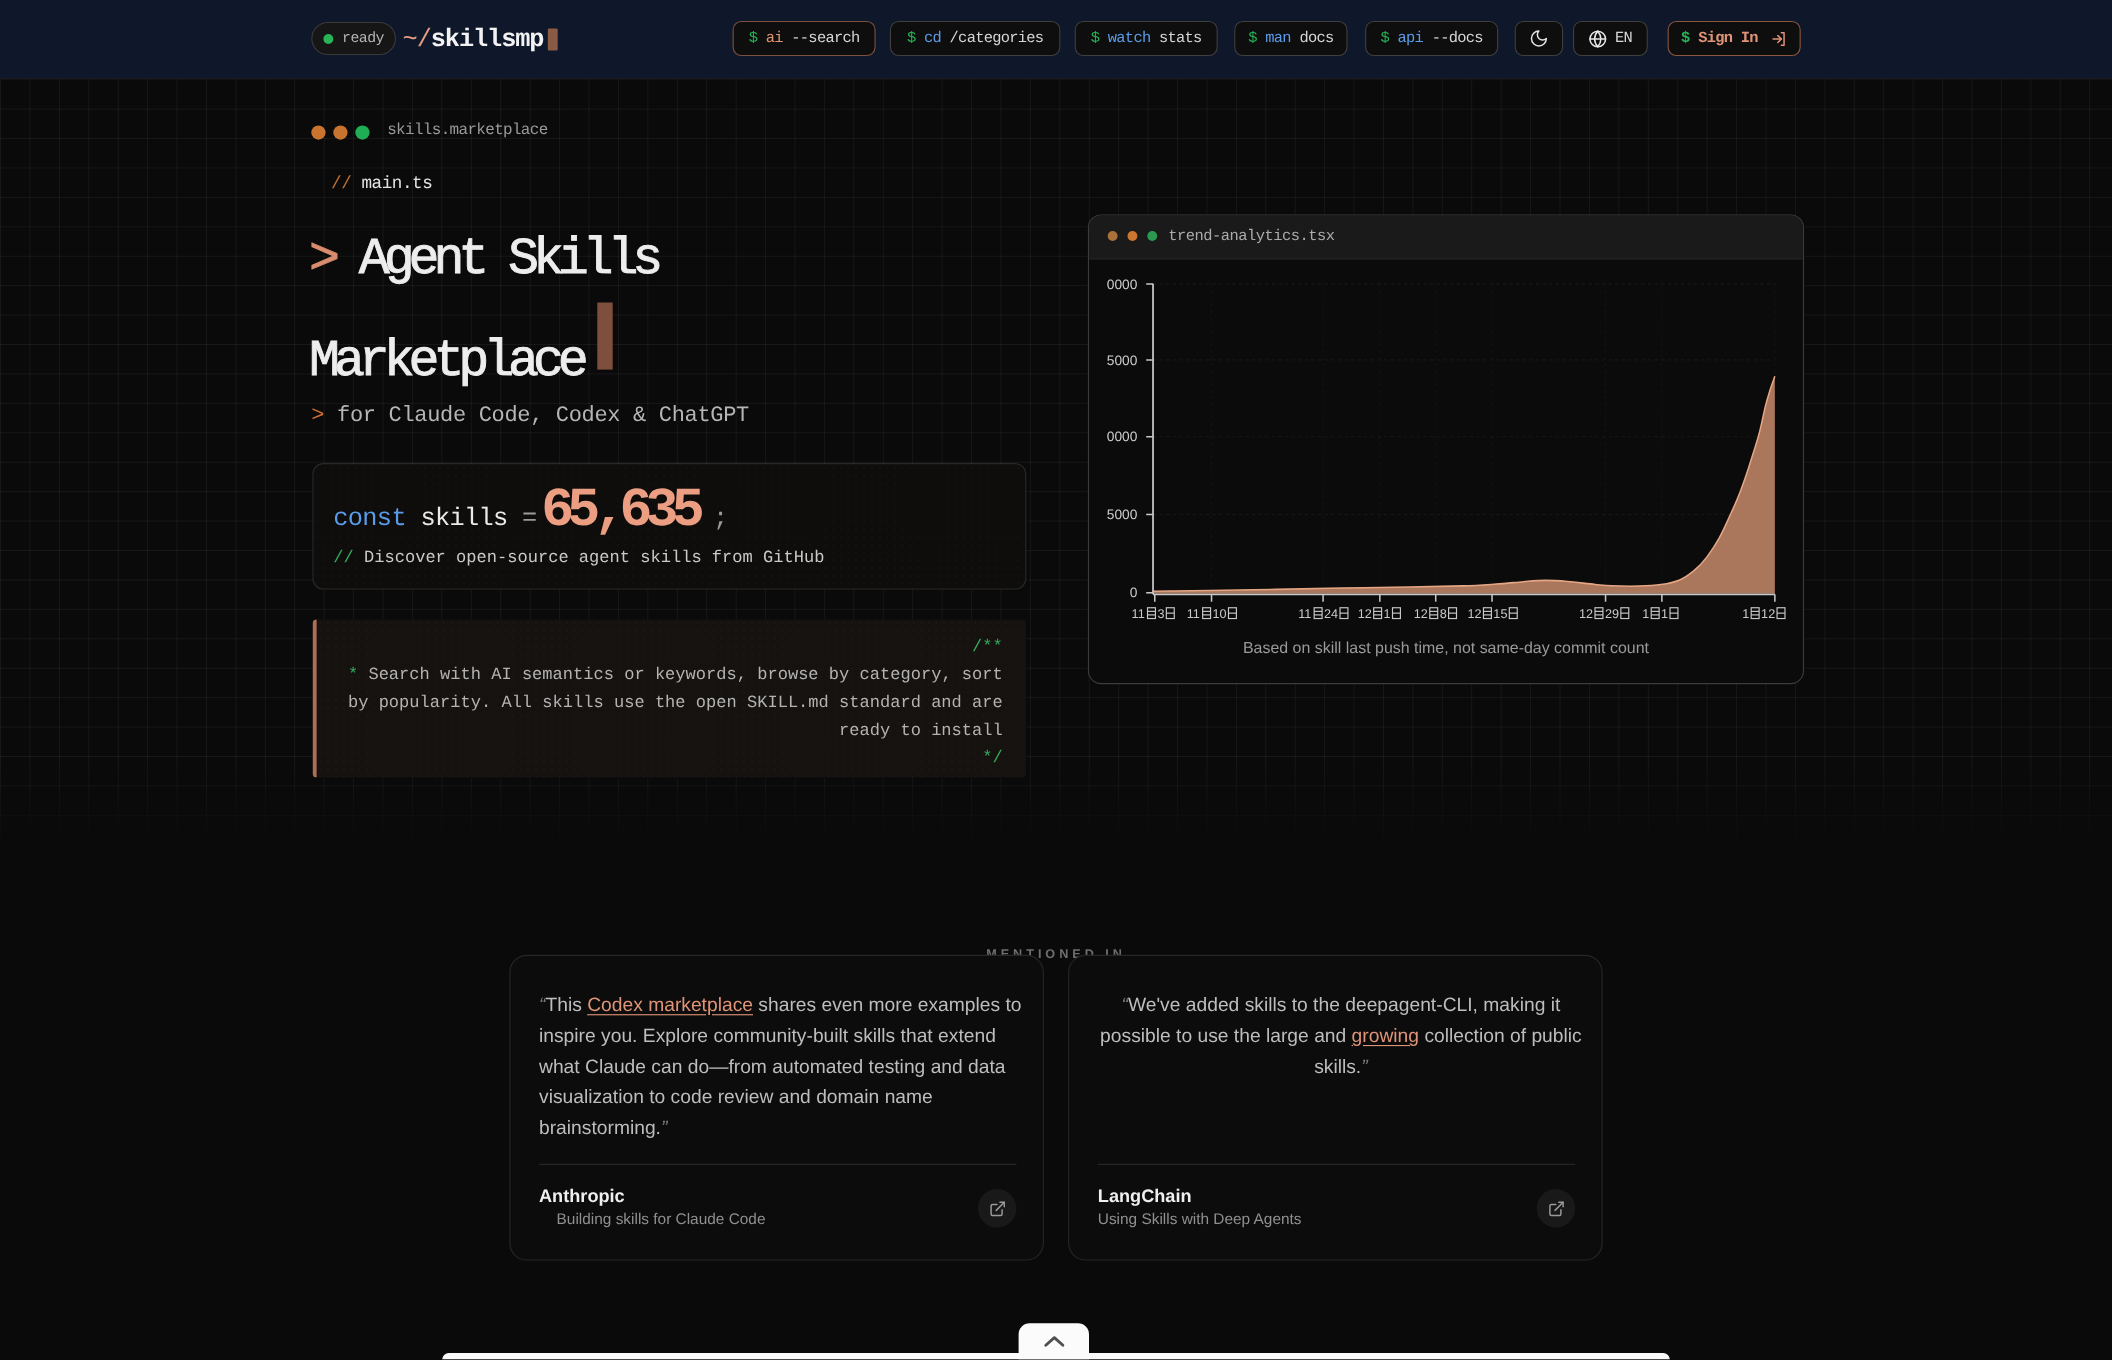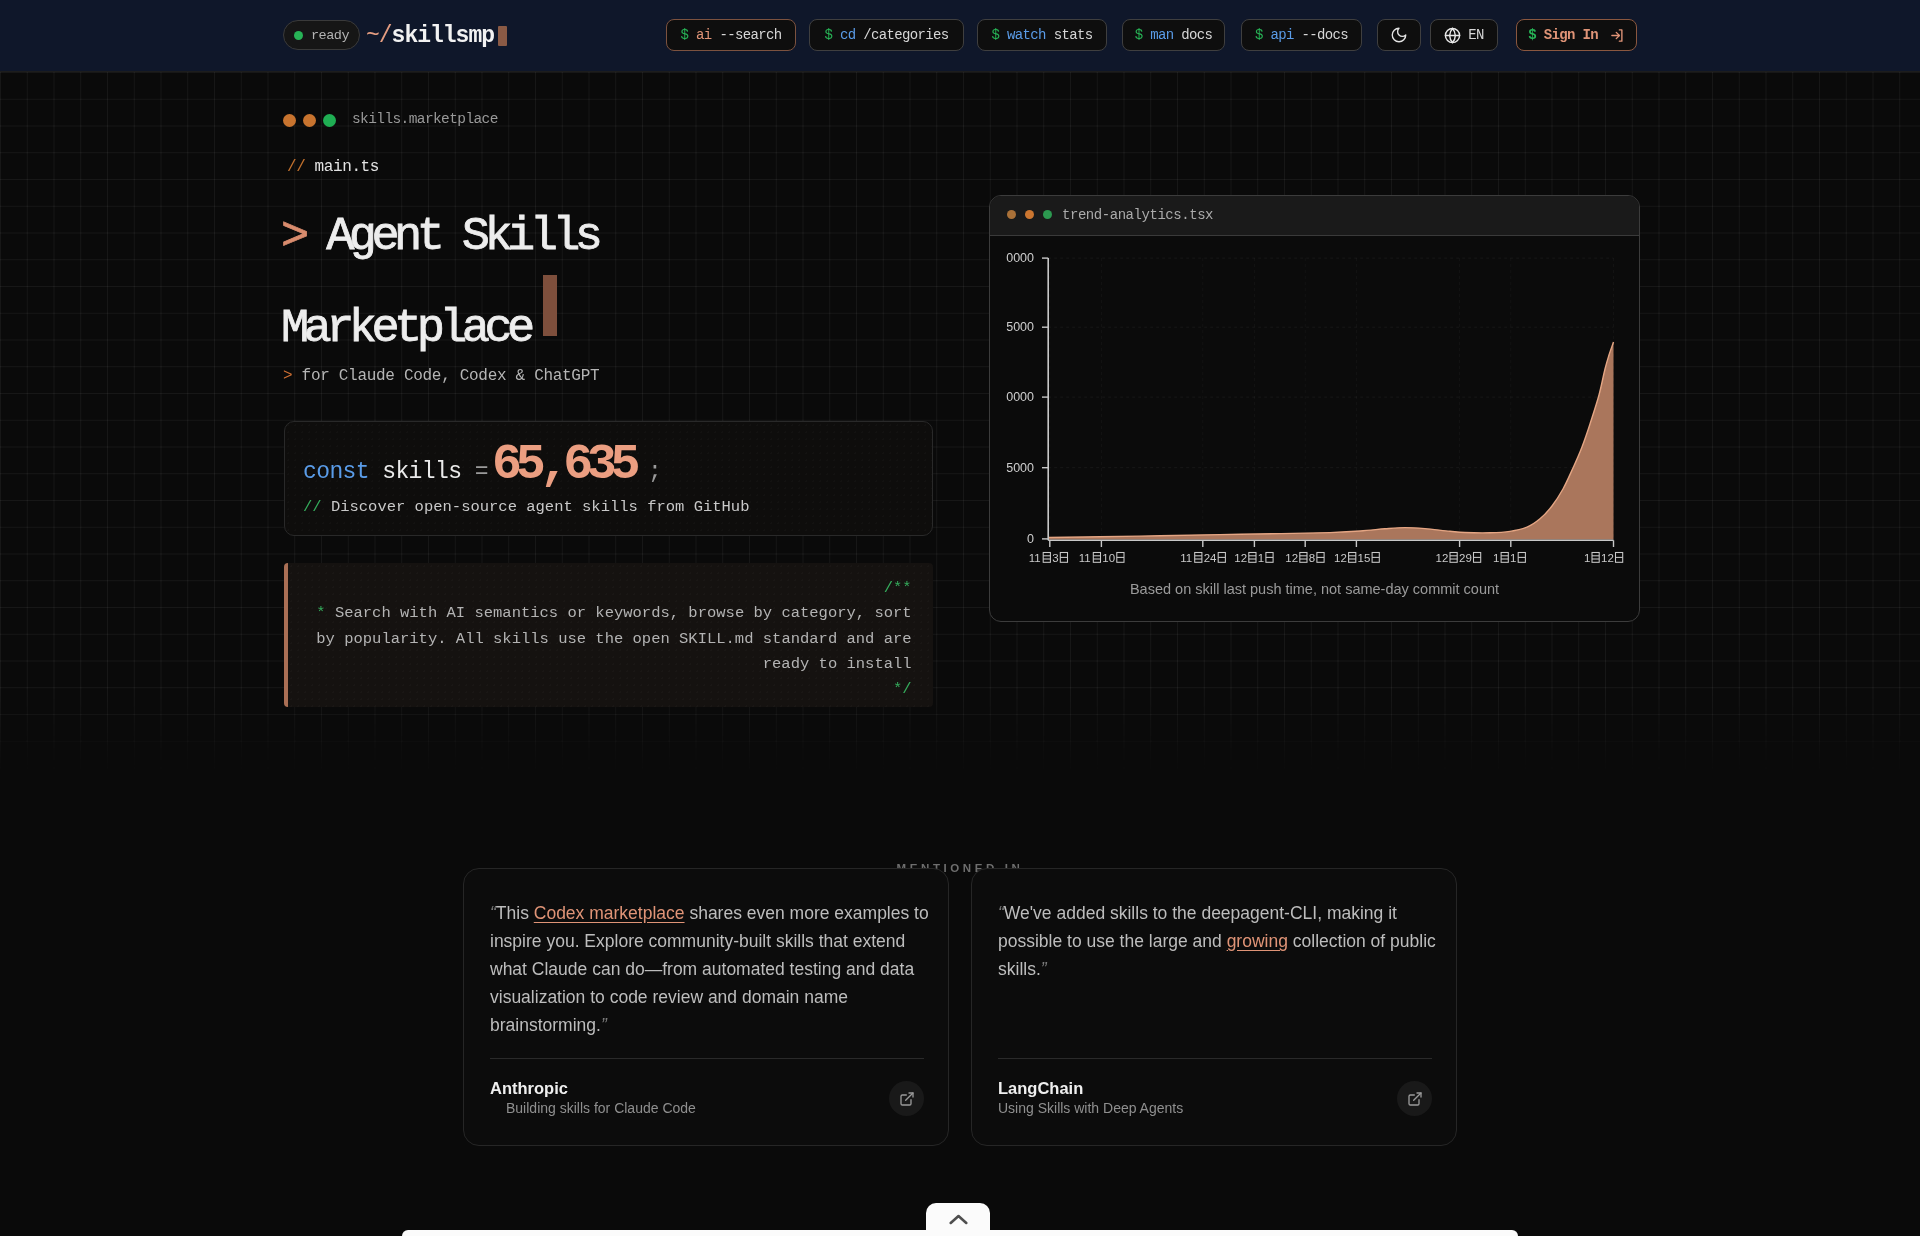--- a/index.html
+++ b/index.html
@@ -93,26 +93,26 @@
         <line x1="15" y1="12" x2="3" y2="12"></line>
       </svg>
   </div>
 </div>
 
 <div class="hdot abs" style="left:283px; background:#c8742f;"></div>
 <div class="hdot abs" style="left:303px; background:#c8742f;"></div>
 <div class="hdot abs" style="left:323px; background:#1fae53;"></div>
 <div class="abs" style="left:352px; top:111px; font-size:14.5px; letter-spacing:-0.6px; color:#999;">skills.marketplace</div>
 
-<div class="abs" style="left:287px; top:158px; font-size:16px; letter-spacing:-0.4px;"><span style="color:#c4722e">// </span><span style="color:#e3e3e3">main.ts</span></div>
+<div class="abs" style="left:301px; top:158px; font-size:16px; letter-spacing:-0.4px;"><span style="color:#c4722e">// </span><span style="color:#e3e3e3">main.ts</span></div>
 
 <div class="abs" id="title" style="left:281px; top:195px; font-size:47px; letter-spacing:-5.6px; line-height:84.6px; color:#ededed; white-space:pre; -webkit-text-stroke:0.8px currentColor;"><span style="color:#d98c6e">&gt;</span> Agent Skills
 Marketplace<span id="bigcur" style="display:inline-block; width:14.5px; height:61px; background:#7e4f3c; margin-left:13px; transform:translateY(-5px);"></span></div>
 
-<div class="abs" style="left:283px; top:367px; font-size:16px; letter-spacing:-0.3px; color:#b5b5b5;"><span style="color:#cf7033">&gt;</span> for Claude Code, Codex &amp; ChatGPT</div>
+<div class="abs" style="left:283px; top:367px; font-size:20px; letter-spacing:-0.3px; color:#b5b5b5;"><span style="color:#cf7033">&gt;</span> for Claude Code, Codex &amp; ChatGPT</div>
 
 <div class="abs" style="left:284px; top:421px; width:649px; height:115px; border:1px solid #292929; border-radius:10px; background-image:radial-gradient(rgba(255,255,255,0.02) 1px, rgba(255,255,255,0) 1px); background-size:7px 7px; background-color:#0e0d0c;">
   <div class="abs" style="left:18px; top:14px; white-space:pre; font-size:23px; letter-spacing:-0.6px;"><span style="color:#5a9ce8;">const</span><span style="color:#eaeaea;"> skills</span><span style="color:#9a9a9a;"> = </span><span style="font-size:50px; font-weight:bold; color:#eb9e81; letter-spacing:-6.3px; margin-left:-9px;">65,635</span><span style="color:#9a9a9a;letter-spacing:0;"> ;</span></div>
   <div class="abs" style="left:18px; top:76px; font-size:15.5px;"><span style="color:#35ad5c">// </span><span style="color:#c9c9c9">Discover open-source agent skills from GitHub</span></div>
 </div>
 
 <div class="abs" style="left:284px; top:563px; width:649px; height:144px; background-image:radial-gradient(rgba(255,255,255,0.018) 1px, rgba(255,255,255,0) 1px); background-size:7px 7px; background-color:#151210; border-left:4px solid #aa6f55; border-radius:4px;">
   <div class="abs" style="left:19px; top:13px; font-size:15.5px; line-height:25.3px; color:#b3b3b3; white-space:pre;text-align:right;"><span style="color:#35ad5c">/**</span>
 <span style="color:#35ad5c"> *</span> Search with AI semantics or keywords, browse by category, sort
  by popularity. All skills use the open SKILL.md standard and are
@@ -247,21 +247,21 @@
   <div class="qicon abs" style="left:425px; top:212px;">
     <svg width="16" height="16" viewBox="0 0 24 24" fill="none" stroke="#9a9a9a" stroke-width="2" stroke-linecap="round" stroke-linejoin="round">
         <path d="M18 13v6a2 2 0 0 1-2 2H5a2 2 0 0 1-2-2V8a2 2 0 0 1 2-2h6"></path>
         <polyline points="15 3 21 3 21 9"></polyline>
         <line x1="10" y1="14" x2="21" y2="3"></line>
       </svg>
   </div>
 </div>
 
 <div class="qcard abs" style="left:971px;">
-  <div class="abs qtext" style="left:26px; top:30px; width:442px;"><span class="qmark">“</span>We've added skills to the deepagent-CLI, making it possible to use the large and <span class="qlink">growing</span> collection of public skills.<span class="qmark">”</span></div>
+  <div class="abs qtext" style="left:26px; top:30px; width:442px;text-align:center;"><span class="qmark">“</span>We've added skills to the deepagent-CLI, making it possible to use the large and <span class="qlink">growing</span> collection of public skills.<span class="qmark">”</span></div>
   <div class="qdiv abs" style="left:26px; top:189px; width:434px;"></div>
   <div class="qname abs" style="left:26px; top:210px;">LangChain</div>
   <div class="qsub abs" style="left:26px; top:231px;">Using Skills with Deep Agents</div>
   <div class="qicon abs" style="left:425px; top:212px;">
     <svg width="16" height="16" viewBox="0 0 24 24" fill="none" stroke="#9a9a9a" stroke-width="2" stroke-linecap="round" stroke-linejoin="round">
         <path d="M18 13v6a2 2 0 0 1-2 2H5a2 2 0 0 1-2-2V8a2 2 0 0 1 2-2h6"></path>
         <polyline points="15 3 21 3 21 9"></polyline>
         <line x1="10" y1="14" x2="21" y2="3"></line>
       </svg>
   </div>

